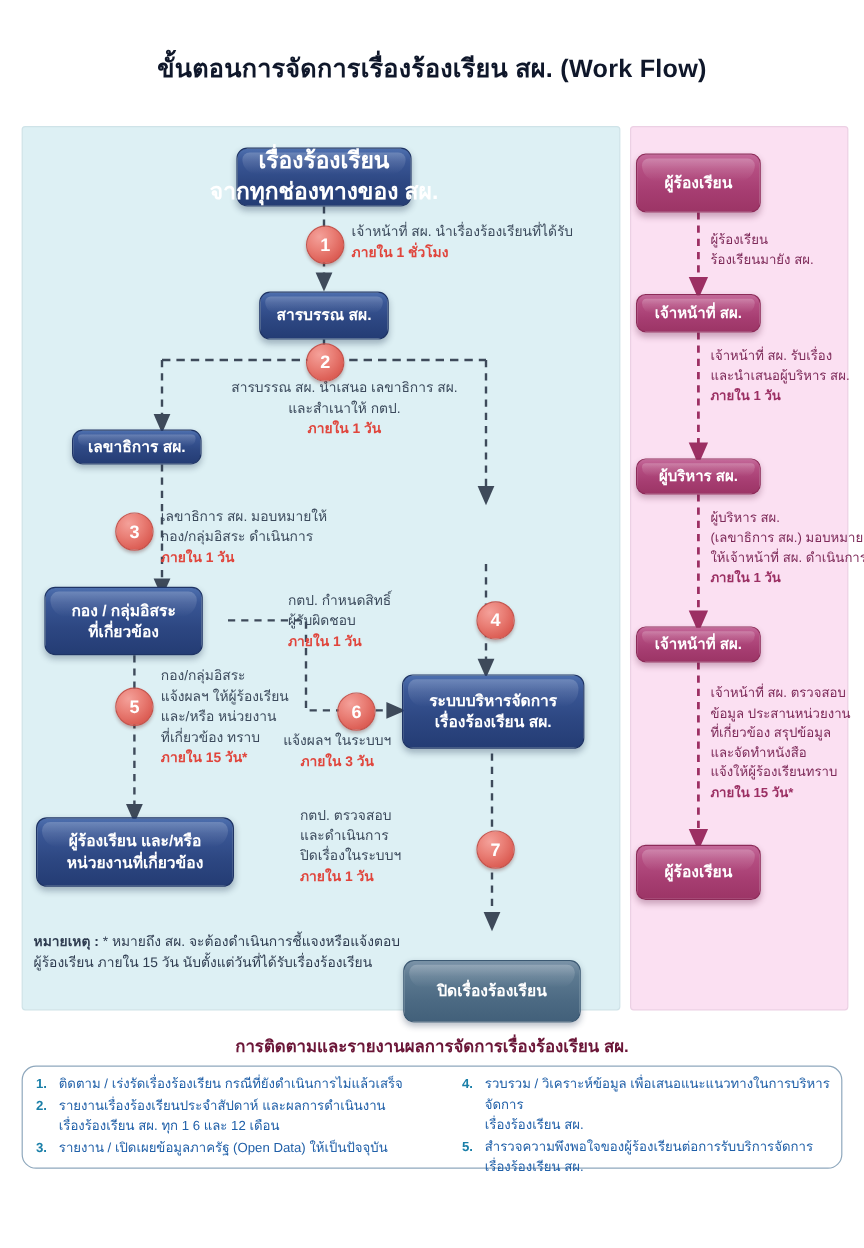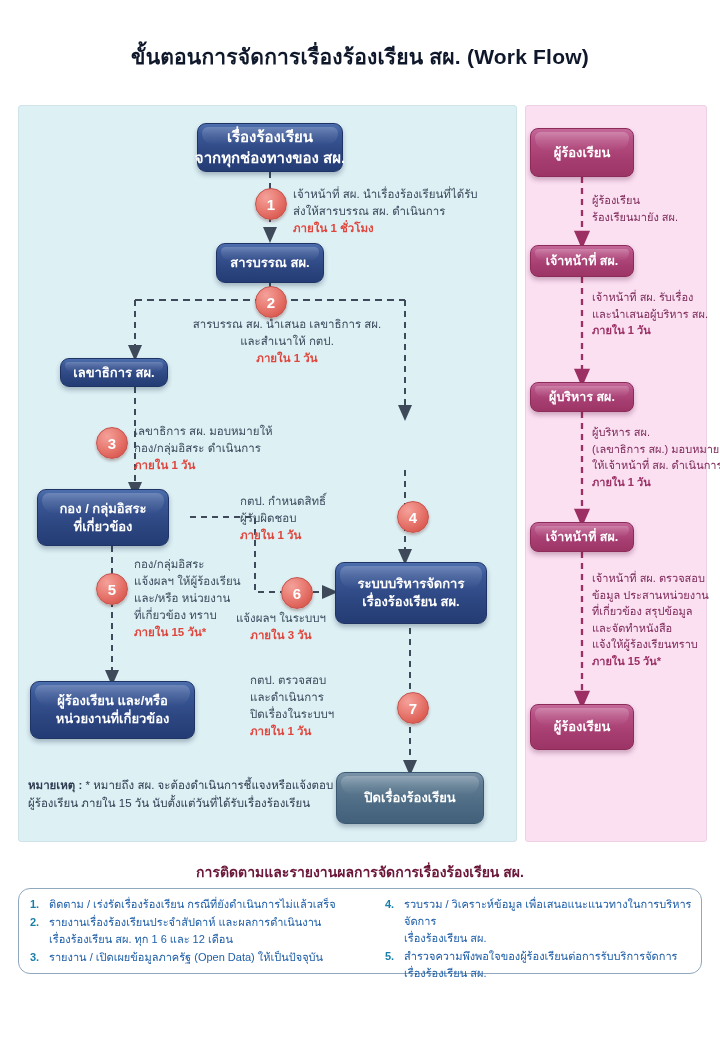--- a/index.html
+++ b/index.html
@@ -56,20 +56,21 @@
   }
   .node.blue::after{
     content:"";position:absolute;left:4px;right:4px;top:3px;height:38%;
     border-radius:7px 7px 14px 14px;
     background:linear-gradient(180deg,rgba(255,255,255,.20),rgba(255,255,255,0));
     pointer-events:none;
   }
   .node.slate{
     background:linear-gradient(180deg,#7b93a8 0%,#5d7a91 25%,#4c6a83 65%,#42607a 100%);
     border:1px solid #3b5872;
+    margin-top:28px;
   }
   .node.slate::after{
     content:"";position:absolute;left:4px;right:4px;top:3px;height:38%;
     border-radius:7px 7px 14px 14px;
     background:linear-gradient(180deg,rgba(255,255,255,.22),rgba(255,255,255,0));
     pointer-events:none;
   }
   .node.pink{
     background:linear-gradient(180deg,#c4699a 0%,#b54e82 25%,#a63d71 65%,#9c3566 100%);
     border:1px solid #8d2b59;
@@ -181,21 +182,21 @@
     </g>
 
     <g stroke="#9c2f63" stroke-width="2.3" fill="none" stroke-dasharray="6,5">
       <line x1="582" y1="177" x2="582" y2="240" marker-end="url(#ahp)"></line>
       <line x1="582" y1="277" x2="582" y2="378" marker-end="url(#ahp)"></line>
       <line x1="582" y1="412" x2="582" y2="518" marker-end="url(#ahp)"></line>
       <line x1="582" y1="552" x2="582" y2="700" marker-end="url(#ahp)"></line>
     </g>
   </svg>
 
-  <div class="node blue" style="left:197px;top:123px;width:146px;height:49px;font-size:15px;">
+  <div class="node blue" style="left:197px;top:123px;width:146px;height:49px;font-size:19px;">
     <span class="ln">เรื่องร้องเรียน</span>
     <span class="ln">จากทุกช่องทางของ สผ.</span>
   </div>
 
   <div class="node blue" style="left:216px;top:243px;width:108px;height:40px;font-size:13px;">
     <span class="ln">สารบรรณ สผ.</span>
   </div>
 
   <div class="node blue" style="left:60px;top:358px;width:108px;height:29px;font-size:13px;">
     <span class="ln">เลขาธิการ สผ.</span>
@@ -224,21 +225,20 @@
   <div class="step" style="left:255px;top:188px;">1</div>
   <div class="step" style="left:255px;top:286px;">2</div>
   <div class="step" style="left:96px;top:427px;">3</div>
   <div class="step" style="left:397px;top:501px;">4</div>
   <div class="step" style="left:96px;top:573px;">5</div>
   <div class="step" style="left:281px;top:577px;">6</div>
   <div class="step" style="left:397px;top:692px;">7</div>
 
   <div class="anno" style="left:293px;top:186px;">
     <div>เจ้าหน้าที่ สผ. นำเรื่องร้องเรียนที่ได้รับ</div>
-    <div>ส่งให้สารบรรณ สผ. ดำเนินการ</div>
     <div class="dl">ภายใน 1 ชั่วโมง</div>
   </div>
 
   <div class="anno c" style="left:172px;top:316px;width:230px;">
     <div>สารบรรณ สผ. นำเสนอ เลขาธิการ สผ.</div>
     <div>และสำเนาให้ กตป.</div>
     <div class="dl">ภายใน 1 วัน</div>
   </div>
 
   <div class="anno" style="left:134px;top:423px;">

